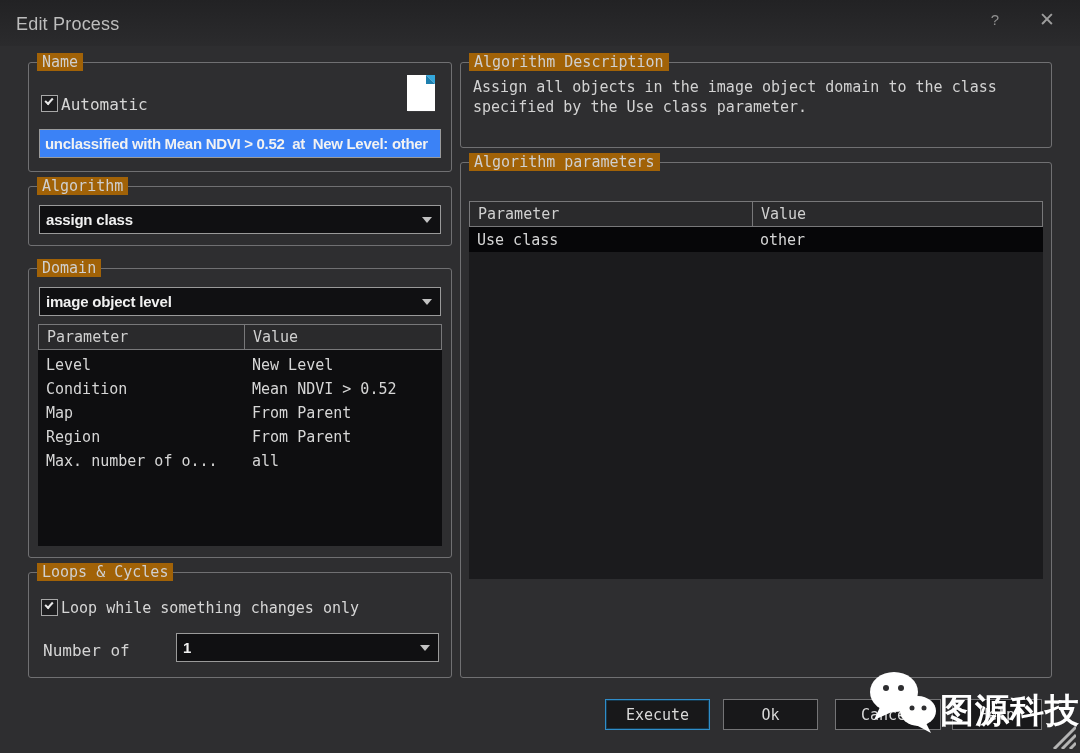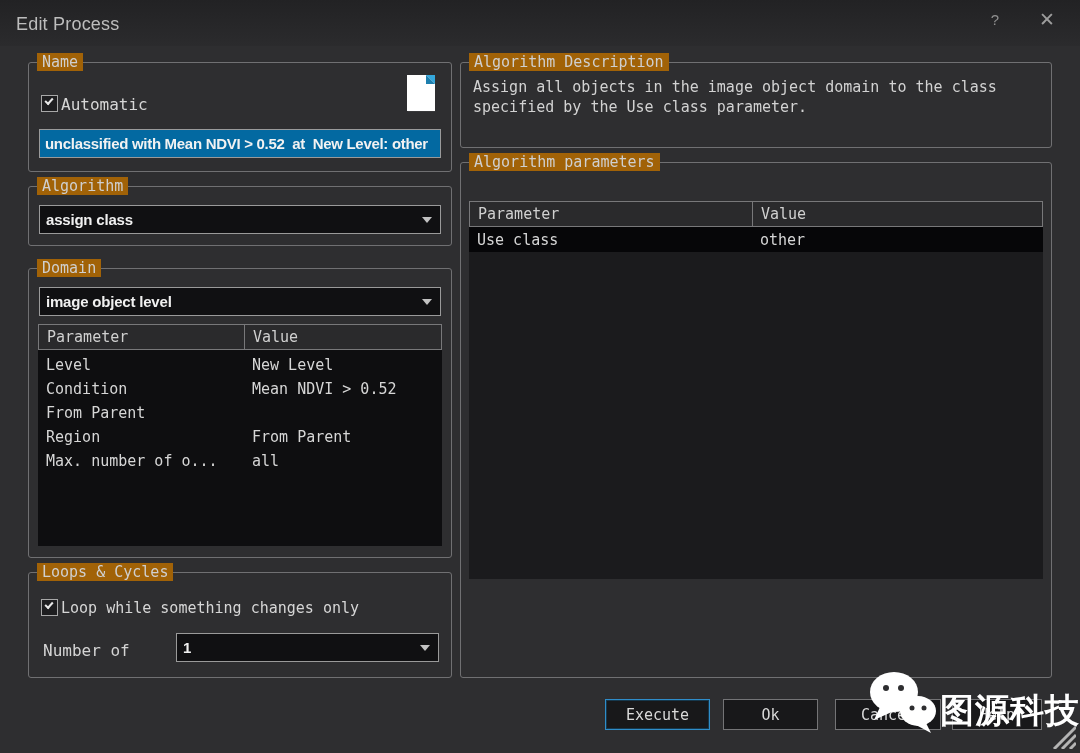--- a/index.html
+++ b/index.html
@@ -51,21 +51,21 @@
     border:1px solid #a8a8a8; position:relative; flex:0 0 auto;
   }
   .checkbox .mark {
     position:absolute; left:3px; top:2px; width:8px; height:5px;
     border-left:2px solid #e8e8e8; border-bottom:2px solid #e8e8e8;
     transform:rotate(-48deg);
   }
   .check-label { font-size:16px; color:#d6d6d6; margin-left:3px; white-space:nowrap; }
   
   .text-input {
-    position:absolute; background:#0369a1; border:1px solid #9a9a9a;
+    position:absolute; background:#3b82f6; border:1px solid #9a9a9a;
     color:#f2f2f2; font-family:"Liberation Sans", sans-serif;
     font-weight:bold; font-size:15px; padding:0 5px; letter-spacing:-0.3px;
     outline:none; width:100%;
   }
   .dropdown {
     position:absolute; background:#101012; border:1px solid #9a9a9a;
     display:flex; align-items:center;
   }
   .dropdown .dd-text {
     flex:1; font-family:"Liberation Sans", sans-serif; font-weight:bold;
@@ -185,20 +185,21 @@
       <div class="ptable-body" style="height:196px;">
         <div class="prow" style="margin-top:3px;">
           <div class="col1">Level</div>
           <div class="col2">New Level</div>
         </div>
         <div class="prow">
           <div class="col1">Condition</div>
           <div class="col2">Mean NDVI &gt; 0.52</div>
         </div>
         <div class="prow">
+          <div class="col1">Map</div>
           <div class="col2">From Parent</div>
         </div>
         <div class="prow">
           <div class="col1">Region</div>
           <div class="col2">From Parent</div>
         </div>
         <div class="prow">
           <div class="col1">Max. number of o...</div>
           <div class="col2">all</div>
         </div>

